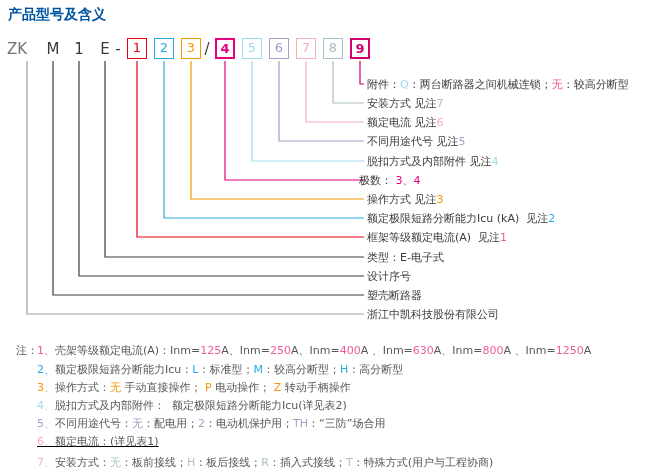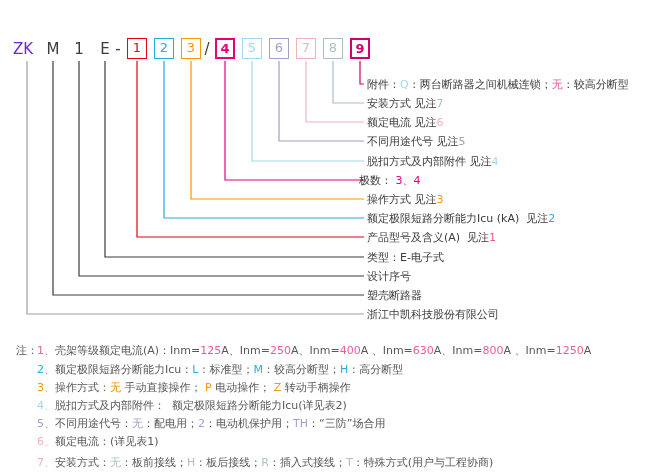--- a/index.html
+++ b/index.html
@@ -15,37 +15,38 @@
   #lines{position:absolute;left:0;top:0;pointer-events:none;}
   .callout-label{position:absolute;transform:translateY(-50%);font-size:11px;
         line-height:13px;white-space:pre;}
   .note-prefix{position:absolute;font-size:11px;line-height:14px;}
   .note-row{position:absolute;left:37px;font-size:11px;line-height:14px;white-space:pre;}
 </style>
 </head>
 <body>
 
 <div class="page">
+  <h1 class="title" style="color: rgb(0, 84, 162);">产品型号及含义</h1>
   <svg id="lines" width="645" height="475">
       <polyline points="360,61 360,84 364,84" fill="none" stroke="#d0006e" stroke-width="1.2"></polyline>
       <polyline points="333,61 333,103 364,103" fill="none" stroke="#abbfc6" stroke-width="1.2"></polyline>
       <polyline points="306,61 306,122 364,122" fill="none" stroke="#f3b2ba" stroke-width="1.2"></polyline>
       <polyline points="279,61 279,141 364,141" fill="none" stroke="#a89cc8" stroke-width="1.2"></polyline>
       <polyline points="252,61 252,161 364,161" fill="none" stroke="#9fd9f0" stroke-width="1.2"></polyline>
       <polyline points="225,61 225,180 364,180" fill="none" stroke="#e4007f" stroke-width="1.2"></polyline>
       <polyline points="191,61 191,199 364,199" fill="none" stroke="#f39800" stroke-width="1.2"></polyline>
       <polyline points="164,61 164,218 364,218" fill="none" stroke="#29abe2" stroke-width="1.2"></polyline>
       <polyline points="137,61 137,237 364,237" fill="none" stroke="#e60012" stroke-width="1.2"></polyline>
       <polyline points="105,61 105,257 364,257" fill="none" stroke="#3e3a39" stroke-width="1.2"></polyline>
       <polyline points="79,61 79,276 364,276" fill="none" stroke="#3e3a39" stroke-width="1.2"></polyline>
       <polyline points="53,61 53,295 364,295" fill="none" stroke="#3e3a39" stroke-width="1.2"></polyline>
       <polyline points="27,61 27,314 364,314" fill="none" stroke="#9fa0a0" stroke-width="1.2"></polyline>
     </svg>
   <div id="code-row">
-      <span class="code-letter" style="left: 23px; color: #6d28d9;">ZK</span>
+      <span class="code-letter" style="left: 17px; color: #737373;">ZK</span>
       <span class="code-letter" style="left: 53px; color: rgb(62, 58, 57);">M</span>
       <span class="code-letter" style="left: 79px; color: rgb(62, 58, 57);">1</span>
       <span class="code-letter" style="left: 105px; color: rgb(62, 58, 57);">E</span>
       <span class="code-sym" style="left: 118px; color: rgb(62, 58, 57);">-</span>
       <span class="code-sym" style="left: 207px; color: rgb(62, 58, 57);">/</span>
       <div class="code-box" style="left: 127px; border-color: rgb(230, 0, 18); color: rgb(230, 0, 18);">1</div>
       <div class="code-box" style="left: 154px; border-color: rgb(41, 171, 226); color: rgb(41, 171, 226);">2</div>
       <div class="code-box" style="left: 181px; border-color: rgb(243, 152, 0); color: rgb(243, 152, 0);">3</div>
       <div class="code-box" style="left: 215px; border-color: rgb(228, 0, 127); color: rgb(228, 0, 127); font-weight: bold; border-width: 2px;">4</div>
       <div class="code-box" style="left: 242px; border-color: rgb(159, 217, 240); color: rgb(159, 217, 240);">5</div>
@@ -56,29 +57,29 @@
     </div>
   <div id="callouts">
       <div class="callout-label" style="left: 367px; top: 84px;"><span style="color: rgb(62, 58, 57);">附件：</span><span style="color: rgb(159, 217, 240);">Q</span><span style="color: rgb(62, 58, 57);">：两台断路器之间机械连锁；</span><span style="color: rgb(238, 91, 154);">无</span><span style="color: rgb(62, 58, 57);">：较高分断型</span></div>
       <div class="callout-label" style="left: 367px; top: 103px;"><span style="color: rgb(62, 58, 57);">安装方式 见注</span><span style="color: rgb(171, 191, 198);">7</span></div>
       <div class="callout-label" style="left: 367px; top: 122px;"><span style="color: rgb(62, 58, 57);">额定电流 见注</span><span style="color: rgb(243, 178, 186);">6</span></div>
       <div class="callout-label" style="left: 367px; top: 141px;"><span style="color: rgb(62, 58, 57);">不同用途代号 见注</span><span style="color: rgb(168, 156, 200);">5</span></div>
       <div class="callout-label" style="left: 367px; top: 161px;"><span style="color: rgb(62, 58, 57);">脱扣方式及内部附件 见注</span><span style="color: rgb(159, 217, 240);">4</span></div>
       <div class="callout-label" style="left: 359px; top: 180px;"><span style="color: rgb(62, 58, 57);">极数： </span><span style="color: rgb(228, 0, 127);">3、4</span></div>
       <div class="callout-label" style="left: 367px; top: 199px;"><span style="color: rgb(62, 58, 57);">操作方式 见注</span><span style="color: rgb(243, 152, 0);">3</span></div>
       <div class="callout-label" style="left: 367px; top: 218px;"><span style="color: rgb(62, 58, 57); margin-top: 46px;">额定极限短路分断能力Icu (kA)  见注</span><span style="color: rgb(41, 171, 226);">2</span></div>
-      <div class="callout-label" style="left: 367px; top: 237px;"><span style="color: rgb(62, 58, 57);">产品型号及含义(A)  见注</span><span style="color: rgb(238, 91, 154);">1</span></div>
+      <div class="callout-label" style="left: 367px; top: 237px;"><span style="color: rgb(62, 58, 57);">框架等级额定电流(A)  见注</span><span style="color: rgb(238, 91, 154);">1</span></div>
       <div class="callout-label" style="left: 367px; top: 257px;"><span style="color: rgb(62, 58, 57);">类型：E-电子式</span></div>
       <div class="callout-label" style="left: 367px; top: 276px;"><span style="color: rgb(62, 58, 57);">设计序号</span></div>
       <div class="callout-label" style="left: 367px; top: 295px;"><span style="color: rgb(62, 58, 57);">塑壳断路器</span></div>
       <div class="callout-label" style="left: 367px; top: 314px;"><span style="color: rgb(62, 58, 57);">浙江中凯科技股份有限公司</span></div>
     </div>
   <div id="notes">
       <span class="note-prefix" style="left: 16px; top: 344px; color: rgb(89, 87, 87);">注：</span>
       <div class="note-row" style="top: 344px;"><span style="color: rgb(238, 91, 154);">1、</span><span style="color: rgb(89, 87, 87);">壳架等级额定电流(A)：Inm=</span><span style="color: rgb(238, 91, 154);">125</span><span style="color: rgb(89, 87, 87);">A、Inm=</span><span style="color: rgb(238, 91, 154);">250</span><span style="color: rgb(89, 87, 87);">A、Inm=</span><span style="color: rgb(238, 91, 154);">400</span><span style="color: rgb(89, 87, 87);">A 、Inm=</span><span style="color: rgb(238, 91, 154);">630</span><span style="color: rgb(89, 87, 87);">A、Inm=</span><span style="color: rgb(238, 91, 154);">800</span><span style="color: rgb(89, 87, 87);">A 、Inm=</span><span style="color: rgb(238, 91, 154);">1250</span><span style="color: rgb(89, 87, 87);">A</span></div>
       <div class="note-row" style="top: 363px;"><span style="color: rgb(41, 171, 226);">2、</span><span style="color: rgb(89, 87, 87);">额定极限短路分断能力Icu：</span><span style="color: rgb(41, 171, 226);">L</span><span style="color: rgb(89, 87, 87);">：标准型；</span><span style="color: rgb(41, 171, 226);">M</span><span style="color: rgb(89, 87, 87);">：较高分断型；</span><span style="color: rgb(41, 171, 226);">H</span><span style="color: rgb(89, 87, 87);">：高分断型</span></div>
       <div class="note-row" style="top: 381px;"><span style="color: rgb(243, 152, 0);">3、</span><span style="color: rgb(89, 87, 87);">操作方式：</span><span style="color: rgb(243, 152, 0);">无</span><span style="color: rgb(89, 87, 87);"> 手动直接操作； </span><span style="color: rgb(243, 152, 0);">P</span><span style="color: rgb(89, 87, 87);"> 电动操作； </span><span style="color: rgb(243, 152, 0);">Z</span><span style="color: rgb(89, 87, 87);"> 转动手柄操作</span></div>
       <div class="note-row" style="top: 399px;"><span style="color: rgb(159, 217, 240);">4、</span><span style="color: rgb(89, 87, 87);">脱扣方式及内部附件：  额定极限短路分断能力Icu(详见表2)</span></div>
       <div class="note-row" style="top: 417px;"><span style="color: rgb(168, 156, 200);">5、</span><span style="color: rgb(89, 87, 87);">不同用途代号：</span><span style="color: rgb(168, 156, 200);">无</span><span style="color: rgb(89, 87, 87);">：配电用；</span><span style="color: rgb(168, 156, 200);">2</span><span style="color: rgb(89, 87, 87);">：电动机保护用；</span><span style="color: rgb(168, 156, 200);">TH</span><span style="color: rgb(89, 87, 87);">：“三防”场合用</span></div>
-      <div class="note-row" style="top: 435px;"><span style="color: rgb(243, 178, 186);">6、</span><span style="color: rgb(89, 87, 87);">额定电流：(详见表1)</span></div>
+      <div class="note-row" style="top: 435px; text-decoration: underline;"><span style="color: rgb(243, 178, 186);">6、</span><span style="color: rgb(89, 87, 87);">额定电流：(详见表1)</span></div>
       <div class="note-row" style="top: 456px;"><span style="color: rgb(243, 178, 186);">7、</span><span style="color: rgb(89, 87, 87);">安装方式：</span><span style="color: rgb(171, 191, 198);">无</span><span style="color: rgb(89, 87, 87);">：板前接线；</span><span style="color: rgb(171, 191, 198);">H</span><span style="color: rgb(89, 87, 87);">：板后接线；</span><span style="color: rgb(171, 191, 198);">R</span><span style="color: rgb(89, 87, 87);">：插入式接线；</span><span style="color: rgb(171, 191, 198);">T</span><span style="color: rgb(89, 87, 87);">：特殊方式(用户与工程协商)</span></div>
     </div>
 </div>
 
 </body></html>

